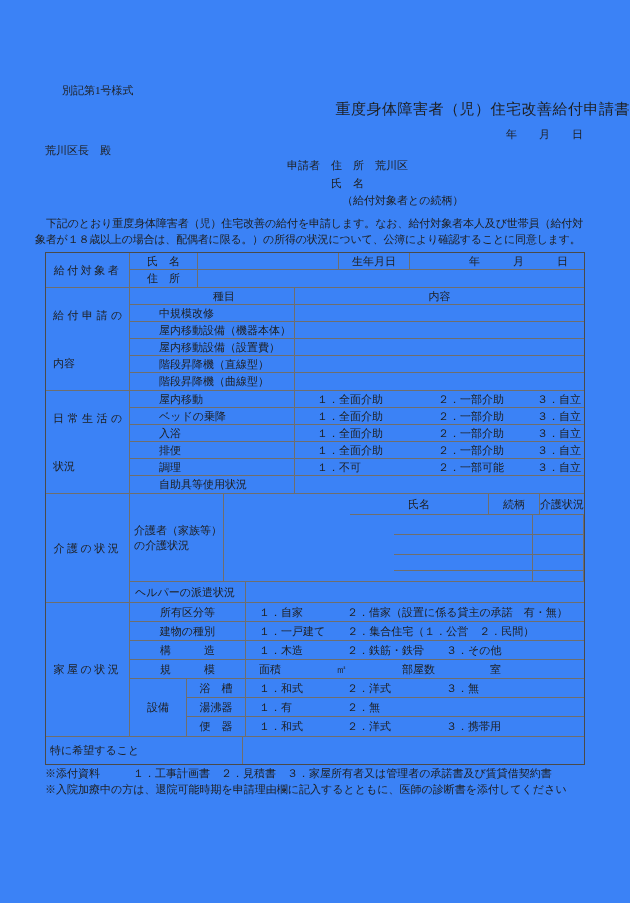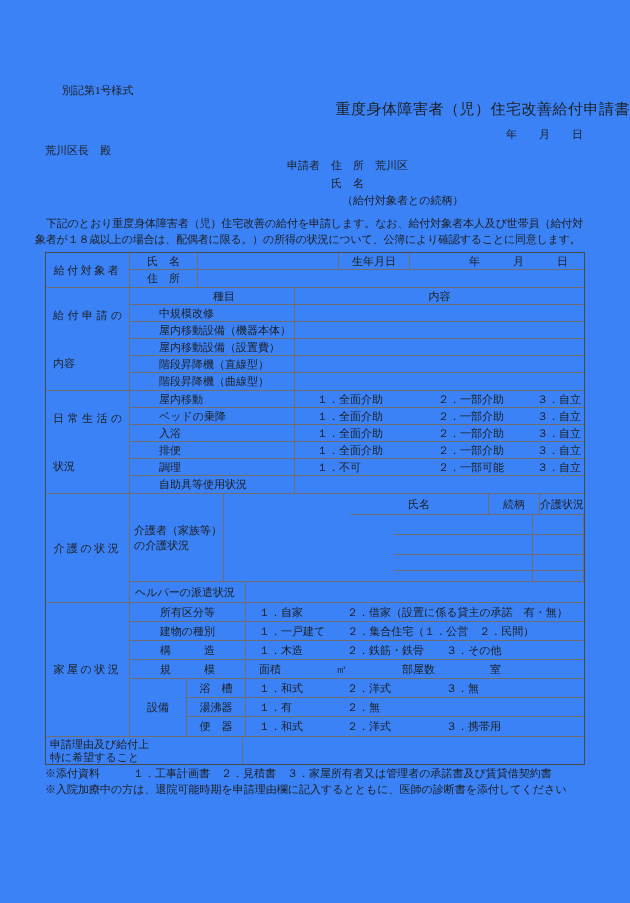--- a/index.html
+++ b/index.html
@@ -272,21 +272,20 @@
               <div class="c cc w59">便　器</div>
               <div class="c nr grow pl13">１．和式　　　　２．洋式　　　　　３．携帯用</div>
             </div>
           </div>
         </div>
       </div>
     </div>
 
     <div class="sec last">
       <div class="rlabel">
-        <span>申請理由及び給付上</span>
         <span>特に希望すること</span>
       </div>
       <div class="c nr grow"></div>
     </div>
 
   </div>
 
   <div class="abs note1">※添付資料　　　１．工事計画書　２．見積書　３．家屋所有者又は管理者の承諾書及び賃貸借契約書</div>
   <div class="abs note2">※入院加療中の方は、退院可能時期を申請理由欄に記入するとともに、医師の診断書を添付してください</div>
 

